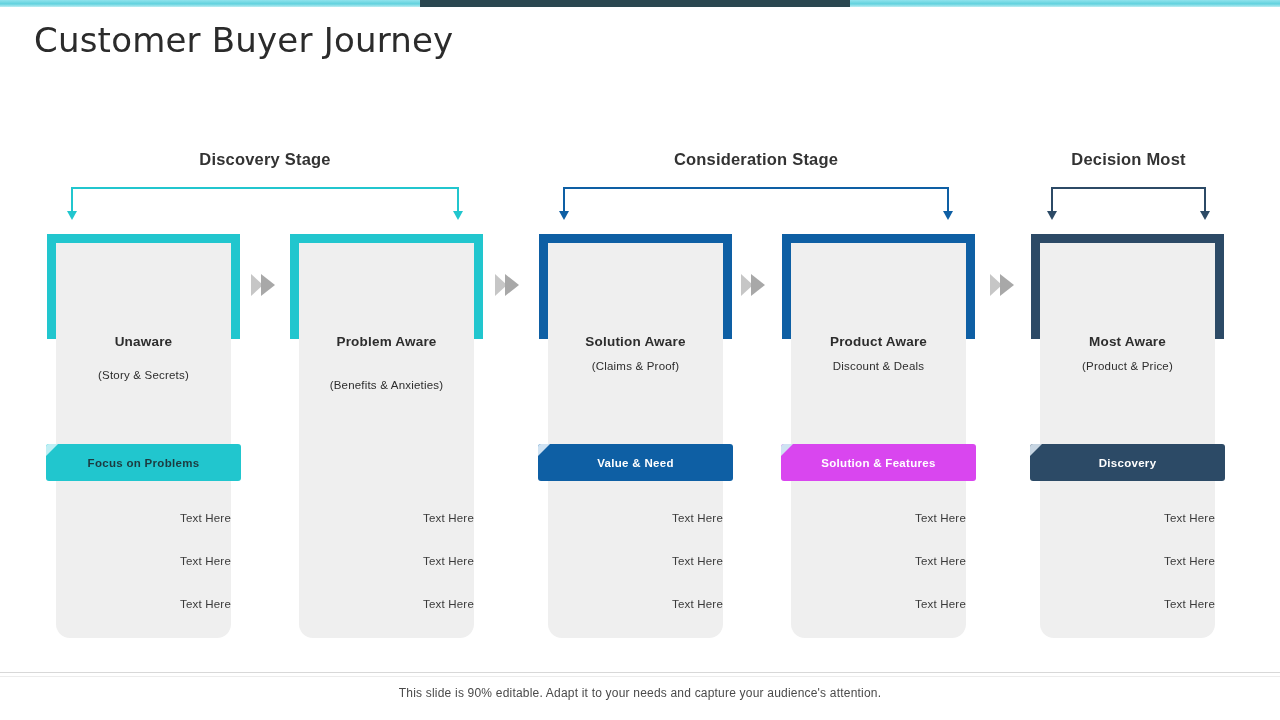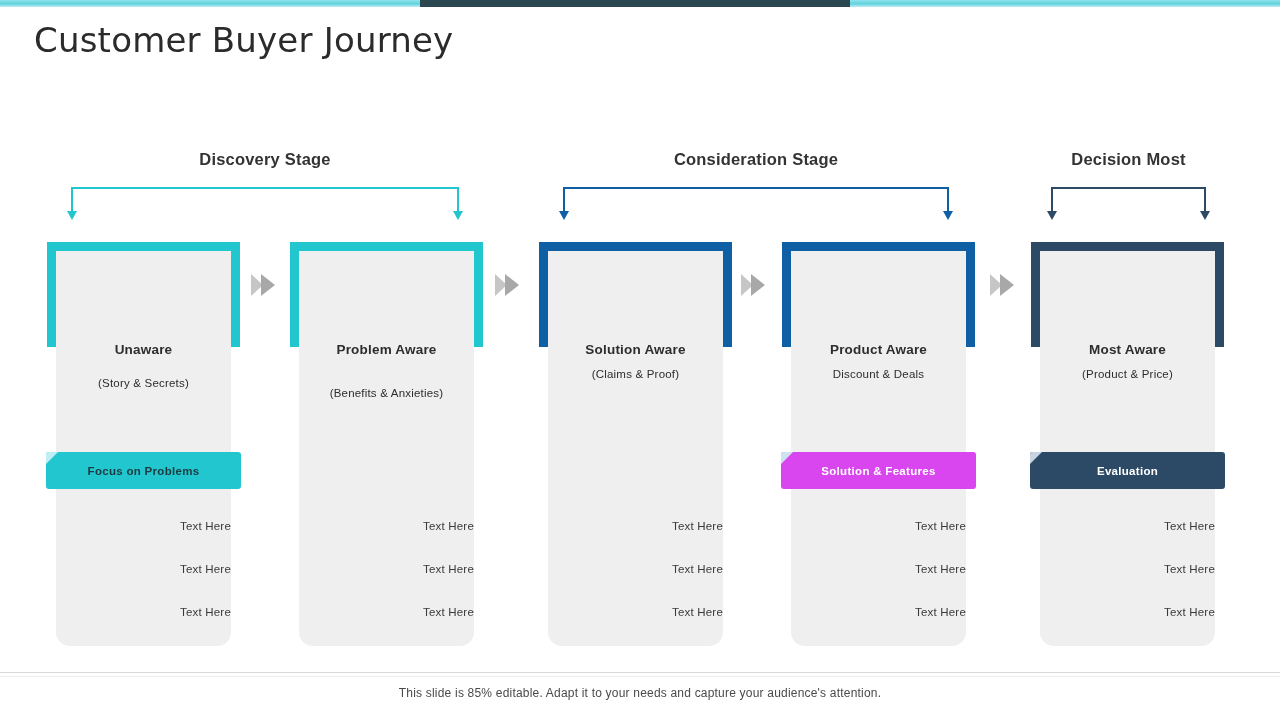--- a/index.html
+++ b/index.html
@@ -111,21 +111,20 @@
   }
   .bracket-head.left  { left: -4px; }
   .bracket-head.right { right: -4px; }
 
   
   .card {
     position: absolute;
     top: 234px;
     width: 193px;
     height: 404px;
-    margin-top: 8px;
   }
   .card-body {
     position: absolute;
     left: 9px;
     top: 9px;
     width: 175px;
     height: 395px;
     background: #efefef;
     border-radius: 0 0 14px 14px;
   }
@@ -318,20 +317,24 @@
         <div class="card-list-item">Text Here</div>
       </div>
     </div>
     <div class="card" style="left: 539px;">
       <div class="card-body"></div>
       <div class="frame-top" style="background:#0e5fa4"></div>
       <div class="frame-side left" style="background:#0e5fa4"></div>
       <div class="frame-side right" style="background:#0e5fa4"></div>
       <div class="card-heading">Solution Aware</div>
       <div class="card-sub" style="top:126px">(Claims &amp; Proof)</div>
+      <div class="ribbon" style="background:#0e5fa4;color:#ffffff">
+        <span class="ribbon-fold" style="border-top-color:#cfe2f2"></span>
+        <span>Value &amp; Need</span>
+      </div>
       <div class="card-list">
         <div class="card-list-item">Text Here</div>
         <div class="card-list-item">Text Here</div>
         <div class="card-list-item">Text Here</div>
       </div>
     </div>
     <div class="card" style="left: 782px;">
       <div class="card-body"></div>
       <div class="frame-top" style="background:#0e5fa4"></div>
       <div class="frame-side left" style="background:#0e5fa4"></div>
@@ -350,21 +353,21 @@
     </div>
     <div class="card" style="left: 1031px;">
       <div class="card-body"></div>
       <div class="frame-top" style="background:#2c4a66"></div>
       <div class="frame-side left" style="background:#2c4a66"></div>
       <div class="frame-side right" style="background:#2c4a66"></div>
       <div class="card-heading">Most Aware</div>
       <div class="card-sub" style="top:126px">(Product &amp; Price)</div>
       <div class="ribbon" style="background:#2c4a66;color:#ffffff">
         <span class="ribbon-fold" style="border-top-color:#c7d5e2"></span>
-        <span>Evaluation</span>
+        <span>Discovery</span>
       </div>
       <div class="card-list">
         <div class="card-list-item">Text Here</div>
         <div class="card-list-item">Text Here</div>
         <div class="card-list-item">Text Here</div>
       </div>
     </div>
   </div>
 
 <div id="chevrons">
@@ -389,13 +392,13 @@
     <div class="chevron" style="left: 989px;">
       <svg width="32" height="30" viewBox="0 0 32 30" xmlns="http://www.w3.org/2000/svg">
         <path d="M1 4 L13 15 L1 26 Z" fill="#a8a8a8" opacity="0.65"></path>
         <path d="M11 4 L25 15 L11 26 Z" fill="#a8a8a8"></path>
       </svg>
     </div>
   </div>
 
 <div id="footer-rule"></div>
 <div id="footer-rule2"></div>
-<div id="footer-note">This slide is 85% editable. Adapt it to your needs and capture your audience's attention.</div>
+<div id="footer-note">This slide is 90% editable. Adapt it to your needs and capture your audience's attention.</div>
 
 </body></html>

